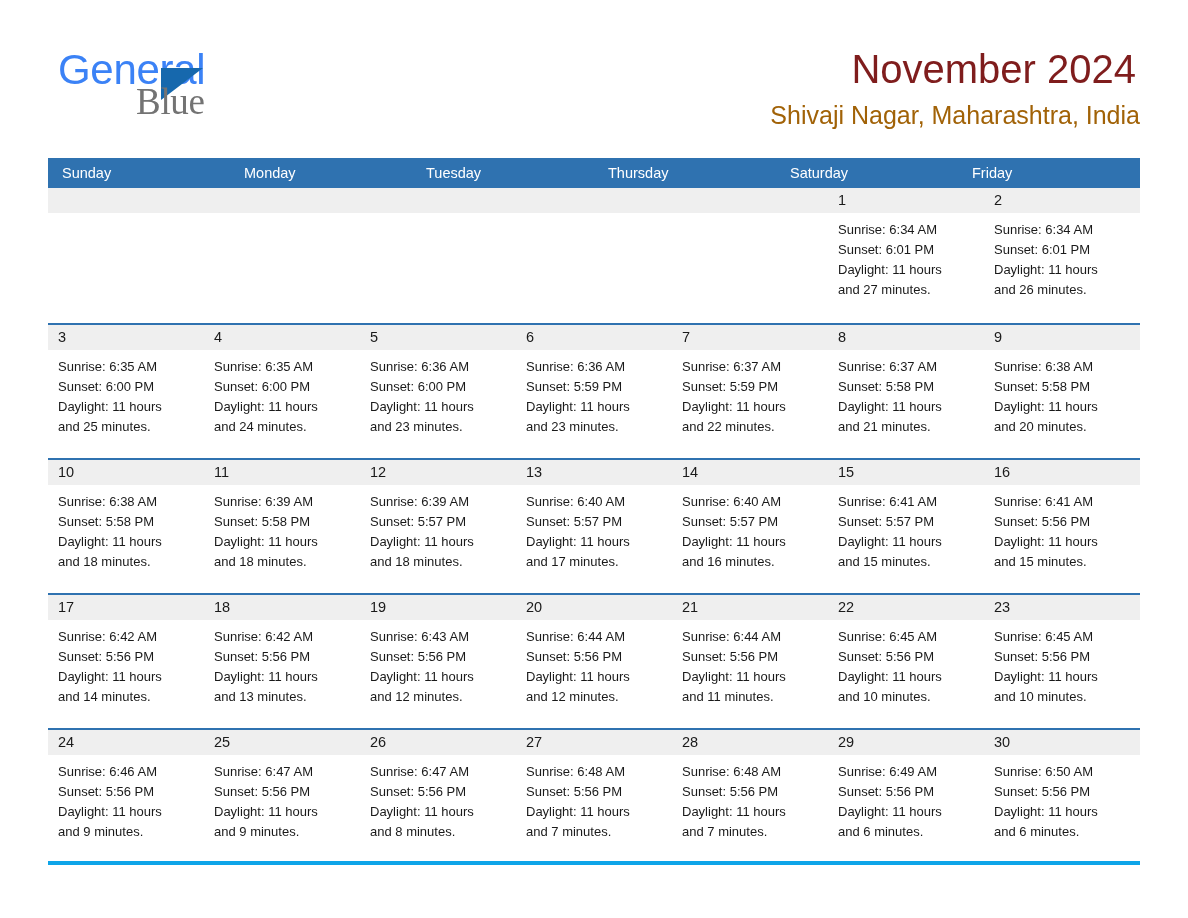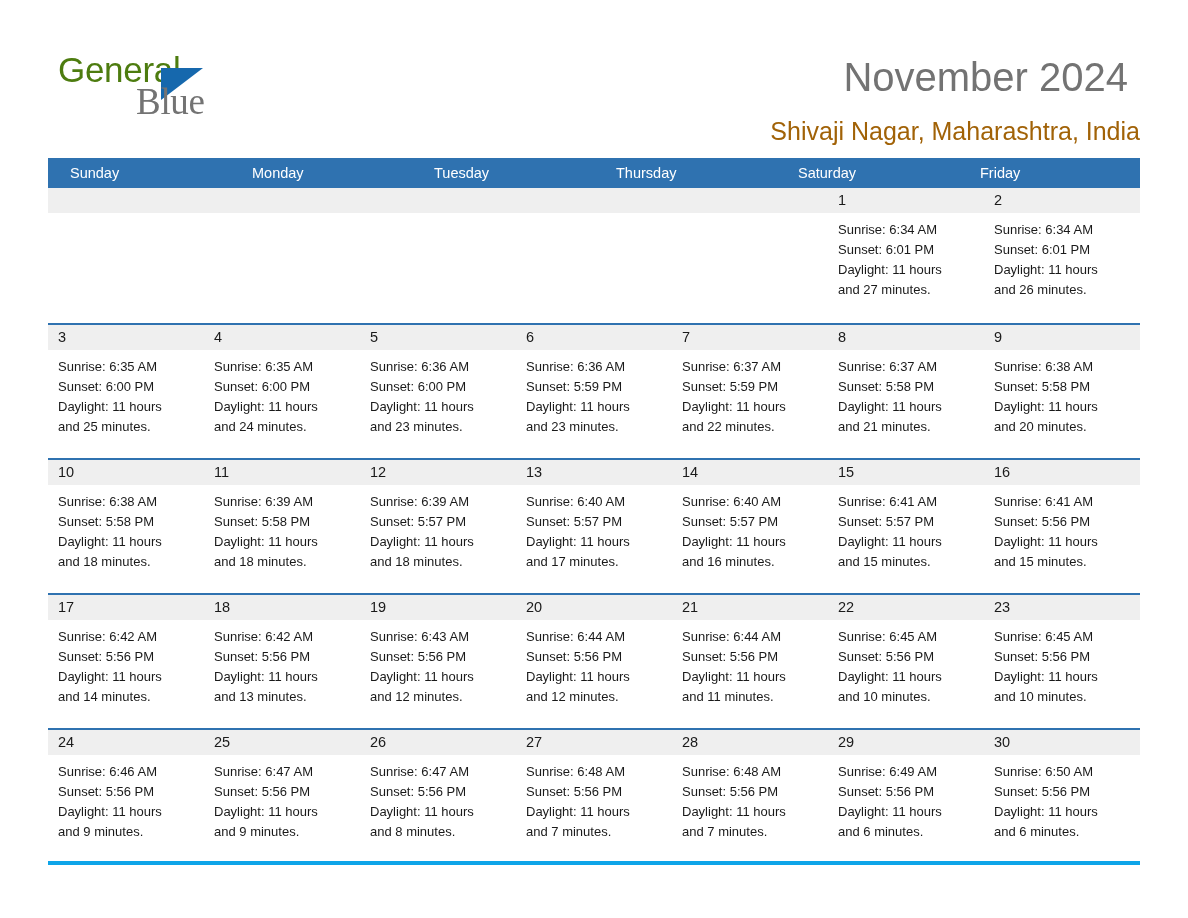--- a/index.html
+++ b/index.html
@@ -35,23 +35,23 @@
     position: absolute;
     left: 10px;
     top: 10px;
     width: 260px;
     height: 80px;
   }
   .logo-general {
     position: absolute;
     left: 0;
     top: 0;
-    font-size: 35px;
+    font-size: 42px;
     line-height: 40px;
-    color: #4d7c0f;
+    color: #3b82f6;
     letter-spacing: -0.3px;
     font-family: "Liberation Sans", sans-serif;
   }
   .logo-blue {
     position: absolute;
     left: 78px;
     top: 32px;
     font-size: 37px;
     line-height: 40px;
     color: #737373;
@@ -71,23 +71,23 @@
   .title-block {
     position: absolute;
     right: 0;
     top: 0;
     text-align: right;
     width: 700px;
   }
   .month-title {
     font-size: 40px;
     line-height: 50px;
-    color: #737373;
+    color: #7f1d1d;
     font-weight: normal;
-    margin: 12px;
+    margin: 4px;
     letter-spacing: 0px;
   }
   .location-title {
     font-size: 25px;
     line-height: 34px;
     color: #a16207;
     font-weight: normal;
     margin: 4px 0 0 0;
     letter-spacing: 0px;
   }
@@ -105,21 +105,21 @@
     width: 1092px;
     height: 30px;
     background: #2f72b0;
   }
   .dow-cell {
     flex: 1 1 0;
     min-width: 0;
     color: #ffffff;
     font-size: 14.5px;
     line-height: 30px;
-    padding-left: 22px;
+    padding-left: 14px;
     box-sizing: border-box;
     white-space: nowrap;
   }
 
   .week-row {
     display: flex;
     width: 1092px;
     height: 135px;
     border-top: 2px solid #2f72b0;
     box-sizing: border-box;

